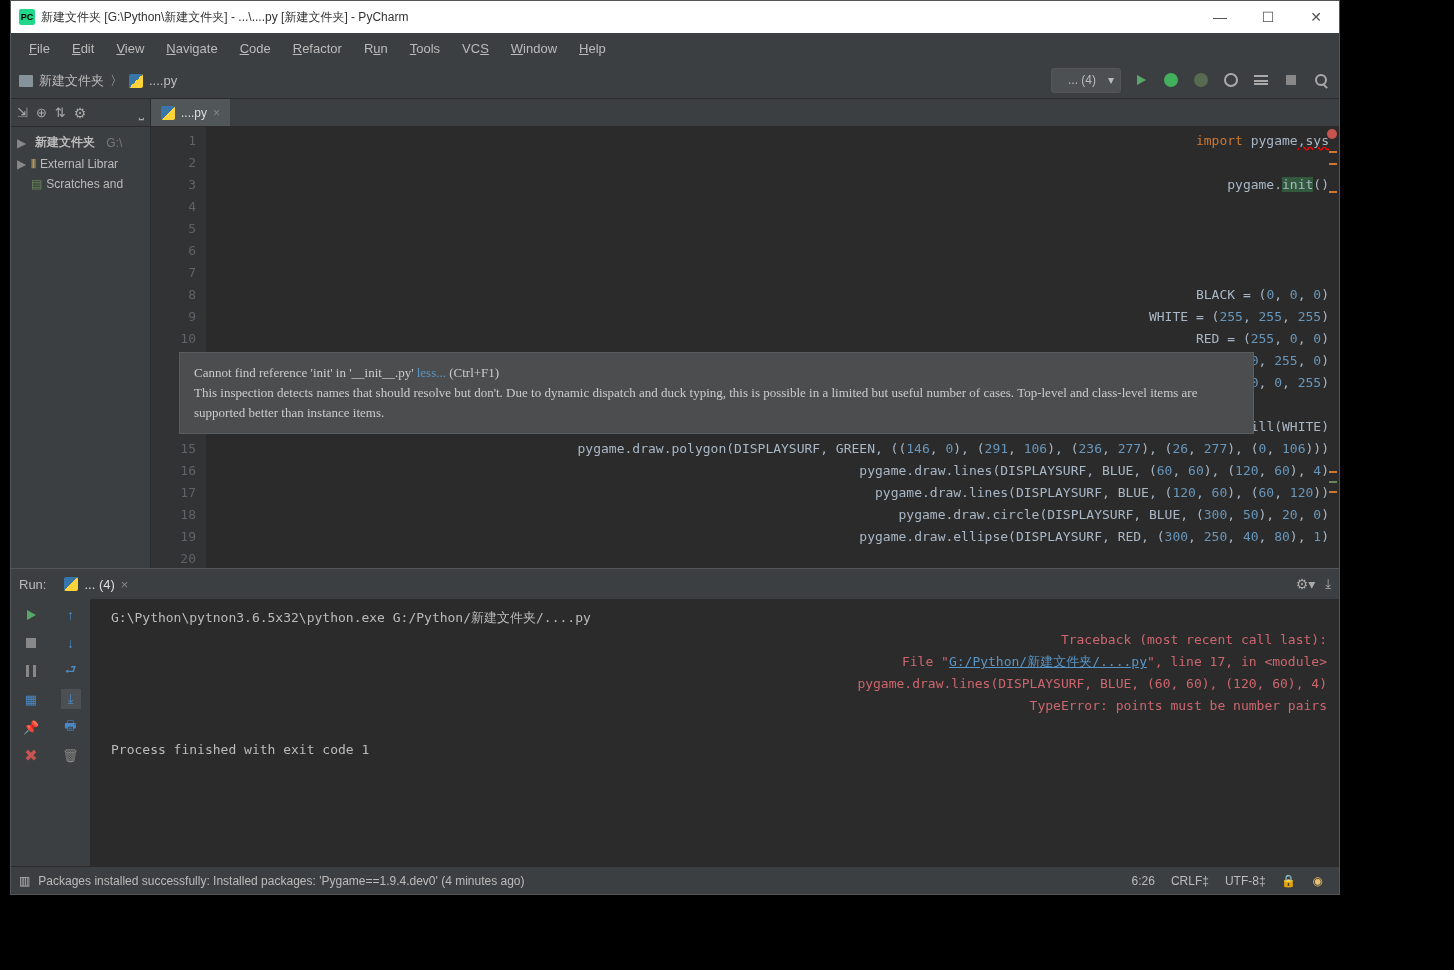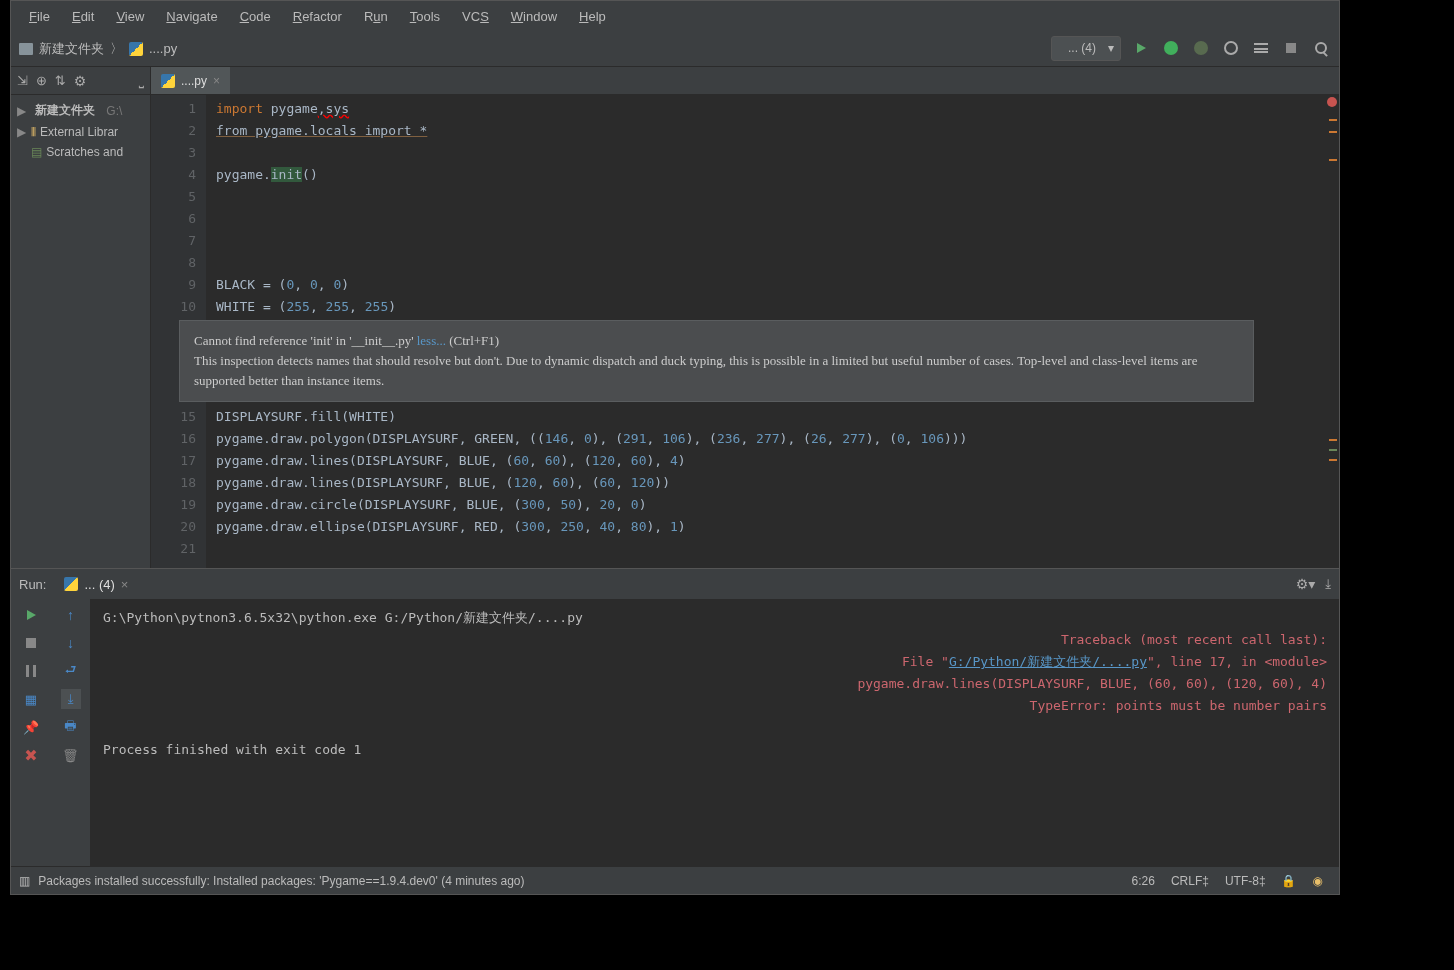--- a/index.html
+++ b/index.html
@@ -27,37 +27,37 @@
 .treeitem { display:flex; align-items:center; padding: 3px 6px; gap:4px; color:#bbb; font-size:12px; white-space:nowrap; overflow:hidden; }
 .treeitem .arrow { width:10px; color:#888; }
 .editorarea { flex:1; display:flex; flex-direction:column; background:#2b2b2b; overflow:hidden; }
 .edtabs { height: 28px; background:#3c3f41; display:flex; border-bottom:1px solid #2b2b2b; }
 .edtab { display:flex; align-items:center; padding:0 10px; gap:6px; background:#515658; color:#ddd; font-size:12px; }
 .edtab .close { color:#888; cursor:pointer; }
 .editor { flex:1; display:flex; font-family: "Consolas",monospace; font-size:13px; line-height:22px; position:relative; overflow:hidden;}
 .gutter { width:55px; background:#313335; color:#606366; text-align:right; padding:3px 10px 0 0; }
 .gutter div { height:22px; }
 .code { flex:1; padding:3px 10px 0 10px; color:#a9b7c6; }
-.code .line { height:22px; white-space:pre; }
+.code .line { height:22px; white-space:pre;text-align:right; }
 .kw { color:#cc7832; }
 .num { color:#6897bb; }
 .err { text-decoration: underline wavy #ff0000; }
 .hl { background:#32593d; }
 .warn { text-decoration: underline #806040; }
 .tooltip { position:absolute; left:28px; top:225px; width:1075px; background:#4b4d4f; border:1px solid #5a5d5f; padding:10px 14px; color:#ccc; font-family:"Segoe UI"; font-size:13px; line-height:20px; z-index:100; }
 .tooltip .link { color:#5896c7; cursor:pointer; }
 .runpanel { height:298px; background:#2b2b2b; border-top:1px solid #555; display:flex; flex-direction:column; }
 .runhdr { height:30px; background:#3c3f41; display:flex; align-items:center; padding:0 8px; }
 .runhdr .runlabel { color:#bbb; margin-right:10px; }
 .runhdr .runtab { display:flex; align-items:center; gap:6px; padding:2px 8px; color:#ddd; }
 .runhdr .spacer { flex:1; }
 .runbody { flex:1; display:flex; }
 .runlbar { width:40px; background:#3c3f41; display:flex; flex-direction:column; align-items:center; padding-top:6px; gap:8px; }
 .runlbar2 { width:40px; background:#3c3f41; display:flex; flex-direction:column; align-items:center; padding-top:6px; gap:8px; border-right:1px solid #2b2b2b;}
-.runout { flex:1; padding:8px 12px; font-family:"Consolas",monospace; font-size:13px; line-height:22px; color:#bbb; }
+.runout { flex:1; padding:8px 12px; font-family:"Consolas",monospace; font-size:13px; line-height:22px; color:#bbb;margin-left:8px; }
 .runout .red { color:#cc666e;text-align:right; }
 .runout .link { color:#5896c7; text-decoration:underline; }
 .statusbar { height:28px; background:#3c3f41; border-top:1px solid #2b2b2b; display:flex; align-items:center; padding:0 8px; color:#bbb; font-size:12px; }
 .statusbar .spacer { flex:1; }
 .statusbar .sitem { padding:0 8px; }
 .play-tri { width:0; height:0; border-left:9px solid #59a869; border-top:5px solid transparent; border-bottom:5px solid transparent; }
 .bug-ico { width:14px; height:14px; background:#41af5c; border-radius:50%; }
 .bug-ico2 { width:14px; height:14px; background:#6a8759; border-radius:50%; opacity:0.6;}
 .globe-ico { width:14px; height:14px; border:2px solid #aaa; border-radius:50%; }
 .lines-ico { width:14px; height:10px; border-top:2px solid #aaa; border-bottom:2px solid #aaa; position:relative;}
@@ -74,20 +74,29 @@
 .chev{color:#bbb;}
 .errmark{position:absolute;right:2px;top:2px;width:10px;height:10px;background:#c75450;border-radius:50%;}
 .stripes{position:absolute;right:0;top:14px;width:12px;bottom:0;}
 .stripe{position:absolute;right:2px;width:8px;height:2px;}
 </style>
 </head>
 <body>
 
 <div class="window">
 
+  <div class="titlebar">
+    <div class="appicon">PC</div>
+    <div class="title">新建文件夹 [G:\Python\新建文件夹] - ...\....py [新建文件夹] - PyCharm</div>
+    <div class="winbtns">
+      <span>—</span>
+      <span>☐</span>
+      <span>✕</span>
+    </div>
+  </div>
 
   <div class="menubar">
     <div class="mitem"><u>F</u>ile</div>
     <div class="mitem"><u>E</u>dit</div>
     <div class="mitem"><u>V</u>iew</div>
     <div class="mitem"><u>N</u>avigate</div>
     <div class="mitem"><u>C</u>ode</div>
     <div class="mitem"><u>R</u>efactor</div>
     <div class="mitem">R<u>u</u>n</div>
     <div class="mitem"><u>T</u>ools</div>
@@ -183,21 +192,20 @@
             <div>15</div>
             <div>16</div>
             <div>17</div>
             <div>18</div>
             <div>19</div>
             <div>20</div>
             <div>21</div>
           </div>
         <div class="code" id="code">
             <div class="line"><span class="kw">import</span> pygame<span class="err">,sys</span></div>
-            <div class="line"><span class="warn kw" style="color:#a9b7c6">from pygame.locals import *</span></div>
             <div class="line">&nbsp;</div>
             <div class="line">pygame.<span class="hl">init</span>()</div>
             <div class="line">&nbsp;</div>
             <div class="line">&nbsp;</div>
             <div class="line">&nbsp;</div>
             <div class="line">&nbsp;</div>
             <div class="line">BLACK = (<span class="num">0</span>, <span class="num">0</span>, <span class="num">0</span>)</div>
             <div class="line">WHITE = (<span class="num">255</span>, <span class="num">255</span>, <span class="num">255</span>)</div>
             <div class="line">RED = (<span class="num">255</span>, <span class="num">0</span>, <span class="num">0</span>)</div>
             <div class="line">GREEN = (<span class="num">0</span>, <span class="num">255</span>, <span class="num">0</span>)</div>

